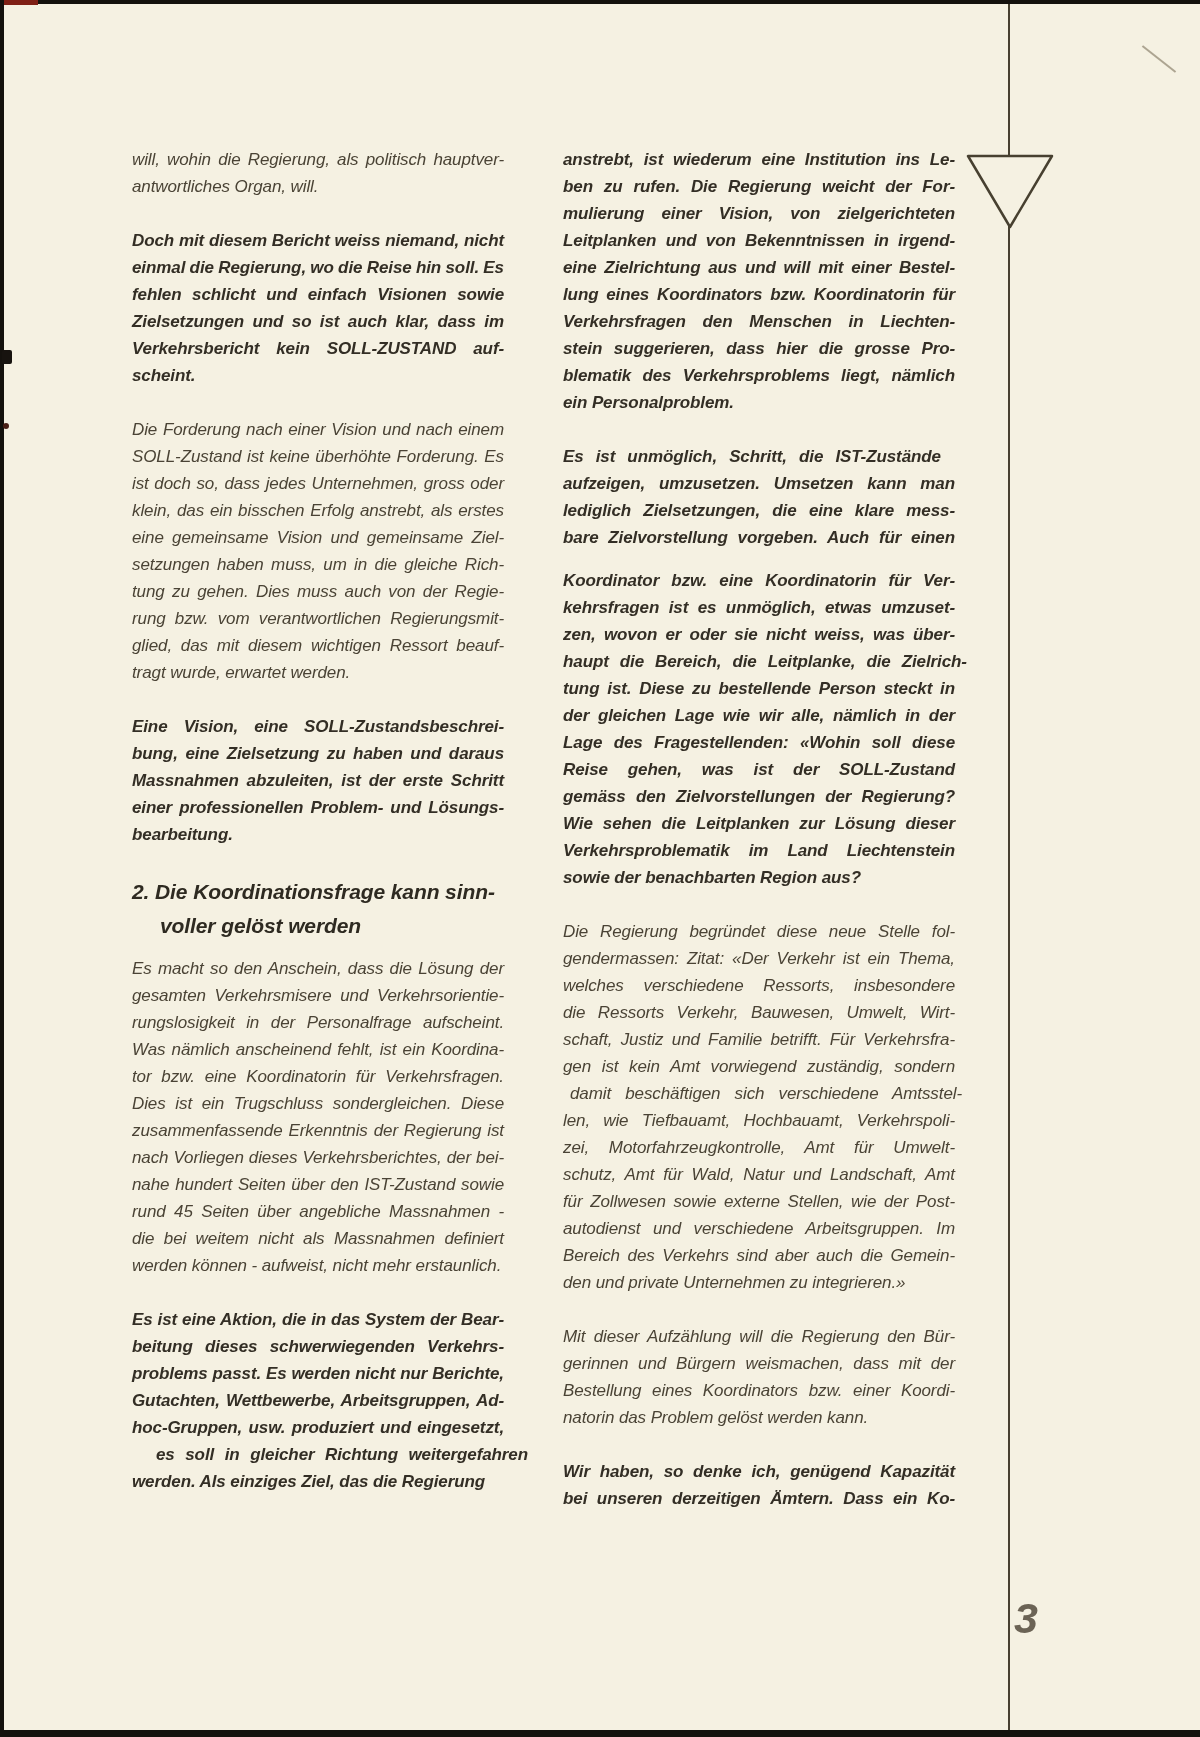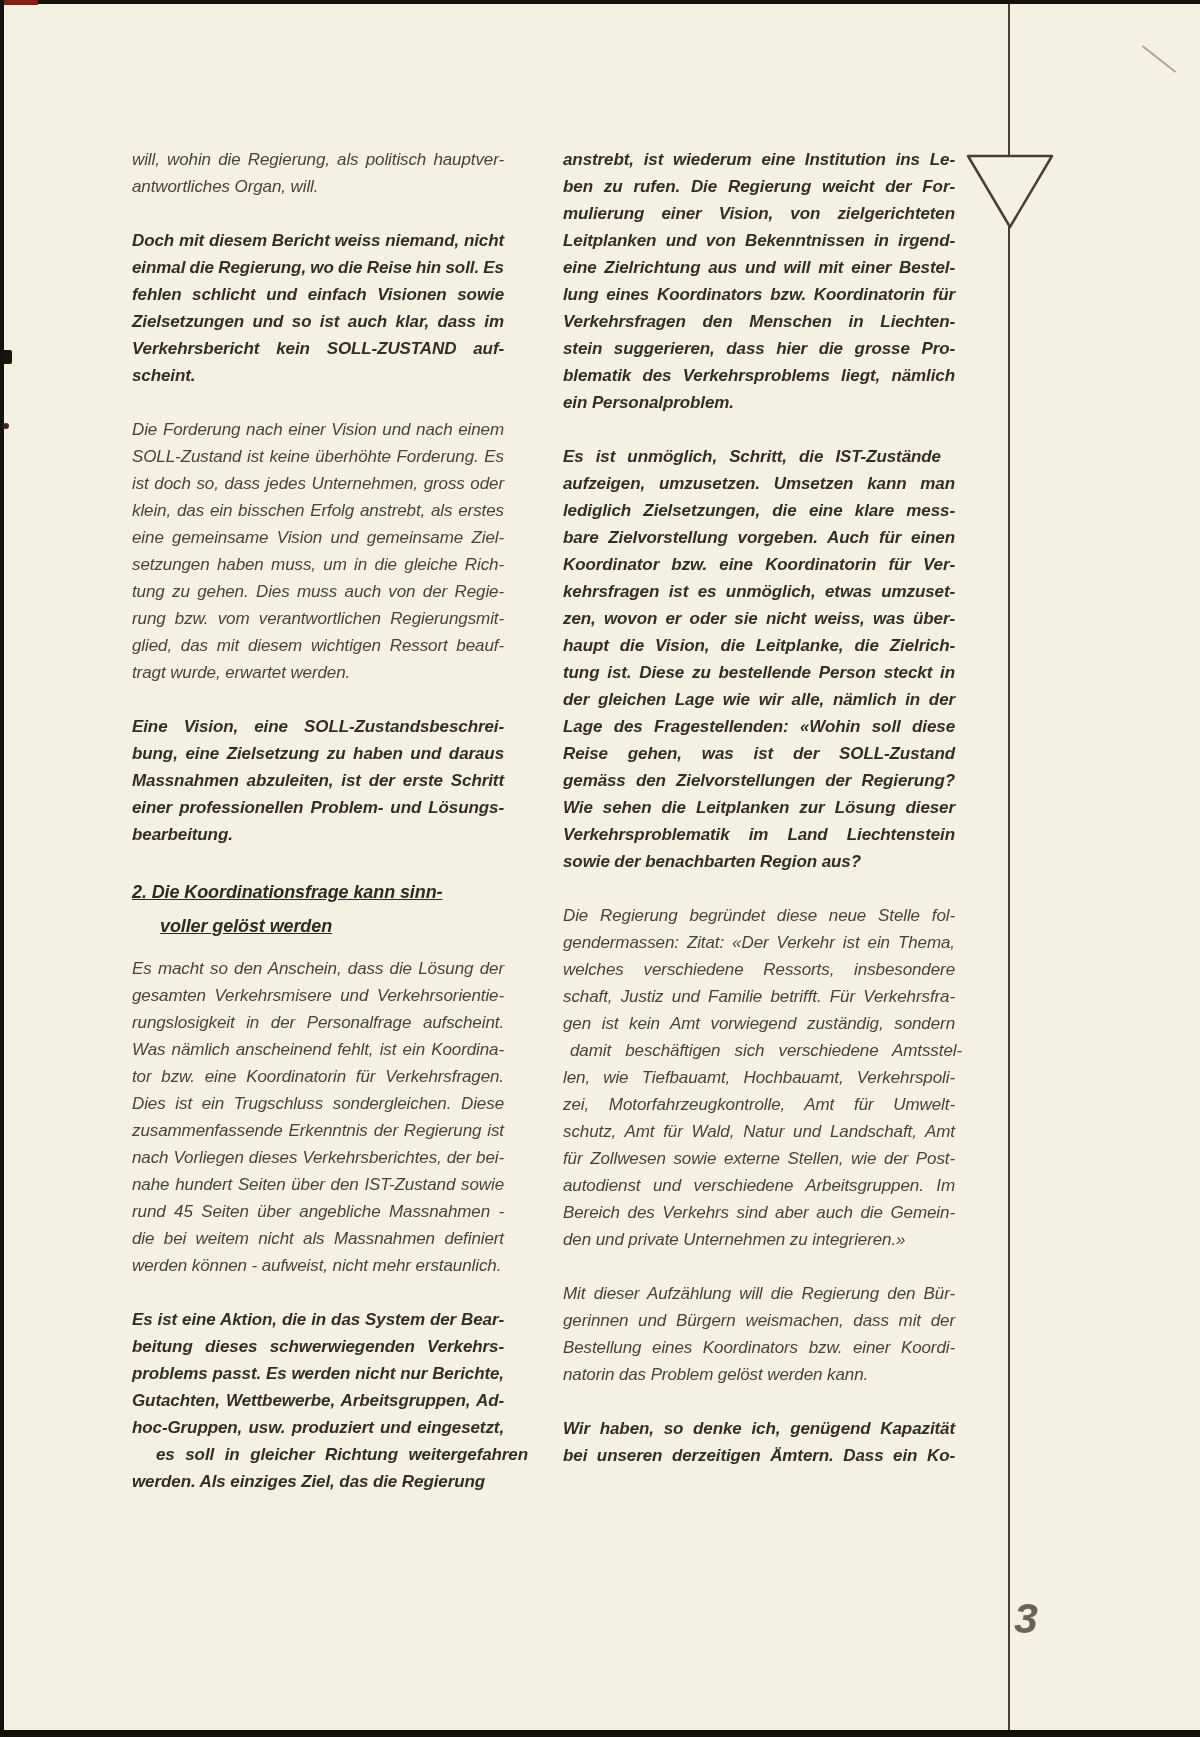--- a/index.html
+++ b/index.html
@@ -42,23 +42,22 @@
     letter-spacing: -0.1px;
     white-space: nowrap;
     color: var(--text, #4a4335);
   }
   .italic .line { font-weight: 400; }
   .bold .line   { font-weight: 700; color: var(--bold-text, #332e25); }
 
   .block.heading { margin-top: 16px; margin-bottom: 12px; }
   .heading .line {
     height: 34px; line-height: 34px;
-    font-size: 18px; font-weight: 700;
+    font-size: 21px; font-weight: 700;
     color: var(--heading-text, #2e2a21);
-    text-decoration: underline;
   }
   .heading .line + .line { padding-left: 28px; }
 </style>
 </head>
 <body>
 
 <div>
 
   <div class="vrule"></div>
 
@@ -139,37 +138,38 @@
         <div class="line j" style="word-spacing: 12.25px;"><span>Verkehrsfragen den Menschen in Liechten-</span></div>
         <div class="line j" style="word-spacing: 7.02px;"><span>stein suggerieren, dass hier die grosse Pro-</span></div>
         <div class="line j" style="word-spacing: 6.67px;"><span>blematik des Verkehrsproblems liegt, nämlich</span></div>
         <div class="line"><span>ein Personalproblem.</span></div>
       </div>
       <div class="block bold">
         <div class="line j" style="word-spacing: 7.49px;"><span>Es ist unmöglich, Schritt, die IST-Zustände</span></div>
         <div class="line j" style="word-spacing: 9.26px;"><span>aufzeigen, umzusetzen. Umsetzen kann man</span></div>
         <div class="line j" style="word-spacing: 7.68px;"><span>lediglich Zielsetzungen, die eine klare mess-</span></div>
         <div class="line j" style="word-spacing: 5.18px;"><span>bare Zielvorstellung vorgeben. Auch für einen</span></div>
-        <div class="line j" style="word-spacing: 7.56px;"><span>Koordinator bzw. eine Koordinatorin für Ver-</span></div>
+        <div class="line j" style="word-spacing: 7.56px; margin-top: 16px;"><span>Koordinator bzw. eine Koordinatorin für Ver-</span></div>
         <div class="line j" style="word-spacing: 4.84px;"><span>kehrsfragen ist es unmöglich, etwas umzuset-</span></div>
         <div class="line j" style="word-spacing: 3.63px;"><span>zen, wovon er oder sie nicht weiss, was über-</span></div>
-        <div class="line j" style="word-spacing: 6.4px;"><span>haupt die Vision, die Leitplanke, die Zielrich-</span></div>
+        <div class="line j" style="word-spacing: 6.4px;"><span>haupt die Bereich, die Leitplanke, die Zielrich-</span></div>
         <div class="line j" style="word-spacing: 3.23px;"><span>tung ist. Diese zu bestellende Person steckt in</span></div>
         <div class="line j" style="word-spacing: 4.11px;"><span>der gleichen Lage wie wir alle, nämlich in der</span></div>
         <div class="line j" style="word-spacing: 6.77px;"><span>Lage des Fragestellenden: «Wohin soll diese</span></div>
         <div class="line j" style="word-spacing: 15.28px;"><span>Reise gehen, was ist der SOLL-Zustand</span></div>
         <div class="line j" style="word-spacing: 5.55px;"><span>gemäss den Zielvorstellungen der Regierung?</span></div>
         <div class="line j" style="word-spacing: 5.46px;"><span>Wie sehen die Leitplanken zur Lösung dieser</span></div>
         <div class="line j" style="word-spacing: 14.47px;"><span>Verkehrsproblematik im Land Liechtenstein</span></div>
         <div class="line"><span>sowie der benachbarten Region aus?</span></div>
       </div>
       <div class="block italic">
         <div class="line j" style="word-spacing: 7.19px;"><span>Die Regierung begründet diese neue Stelle fol-</span></div>
         <div class="line j" style="word-spacing: 3.4px;"><span>gendermassen: Zitat: «Der Verkehr ist ein Thema,</span></div>
         <div class="line j" style="word-spacing: 15.24px;"><span>welches verschiedene Ressorts, insbesondere</span></div>
+        <div class="line j" style="word-spacing: 7.84px;"><span>die Ressorts Verkehr, Bauwesen, Umwelt, Wirt-</span></div>
         <div class="line j" style="word-spacing: 3.65px;"><span>schaft, Justiz und Familie betrifft. Für Verkehrsfra-</span></div>
         <div class="line j" style="word-spacing: 6.04px;"><span>gen ist kein Amt vorwiegend zuständig, sondern</span></div>
         <div class="line j" style="word-spacing: 9.54px; margin-left: 7px;"><span>damit beschäftigen sich verschiedene Amtsstel-</span></div>
         <div class="line j" style="word-spacing: 8.63px;"><span>len, wie Tiefbauamt, Hochbauamt, Verkehrspoli-</span></div>
         <div class="line j" style="word-spacing: 15.17px;"><span>zei, Motorfahrzeugkontrolle, Amt für Umwelt-</span></div>
         <div class="line j" style="word-spacing: 4.25px;"><span>schutz, Amt für Wald, Natur und Landschaft, Amt</span></div>
         <div class="line j" style="word-spacing: 2.99px;"><span>für Zollwesen sowie externe Stellen, wie der Post-</span></div>
         <div class="line j" style="word-spacing: 7.87px;"><span>autodienst und verschiedene Arbeitsgruppen. Im</span></div>
         <div class="line j" style="word-spacing: 3.03px;"><span>Bereich des Verkehrs sind aber auch die Gemein-</span></div>
         <div class="line"><span>den und private Unternehmen zu integrieren.»</span></div>

